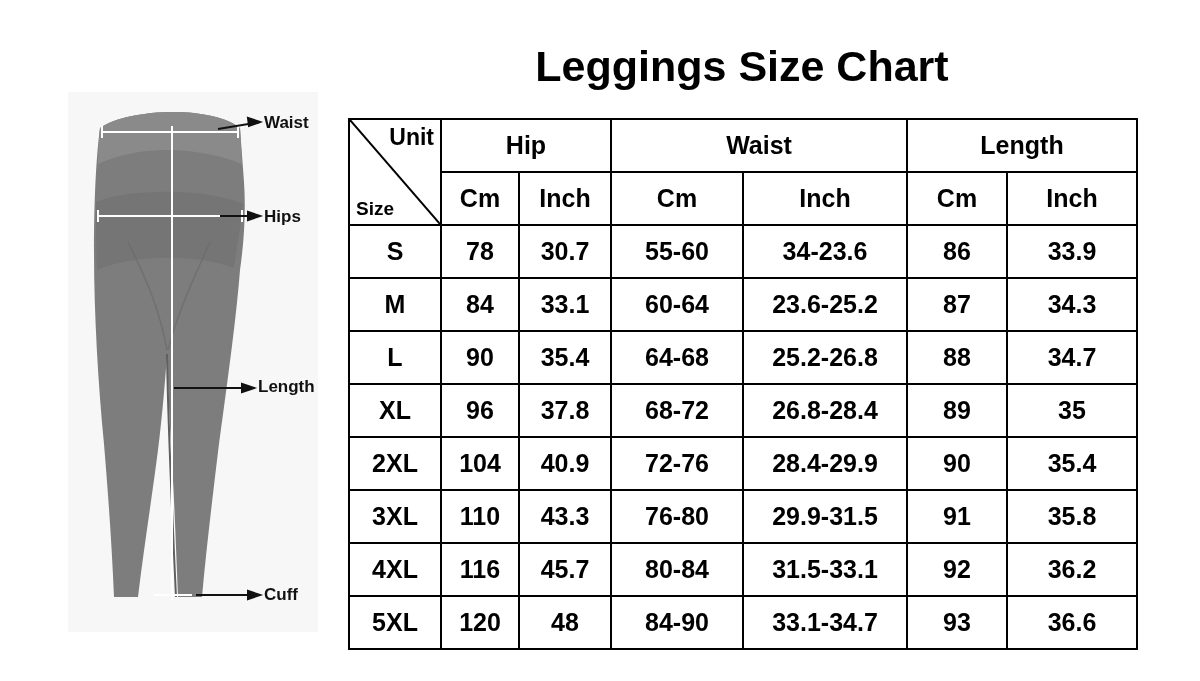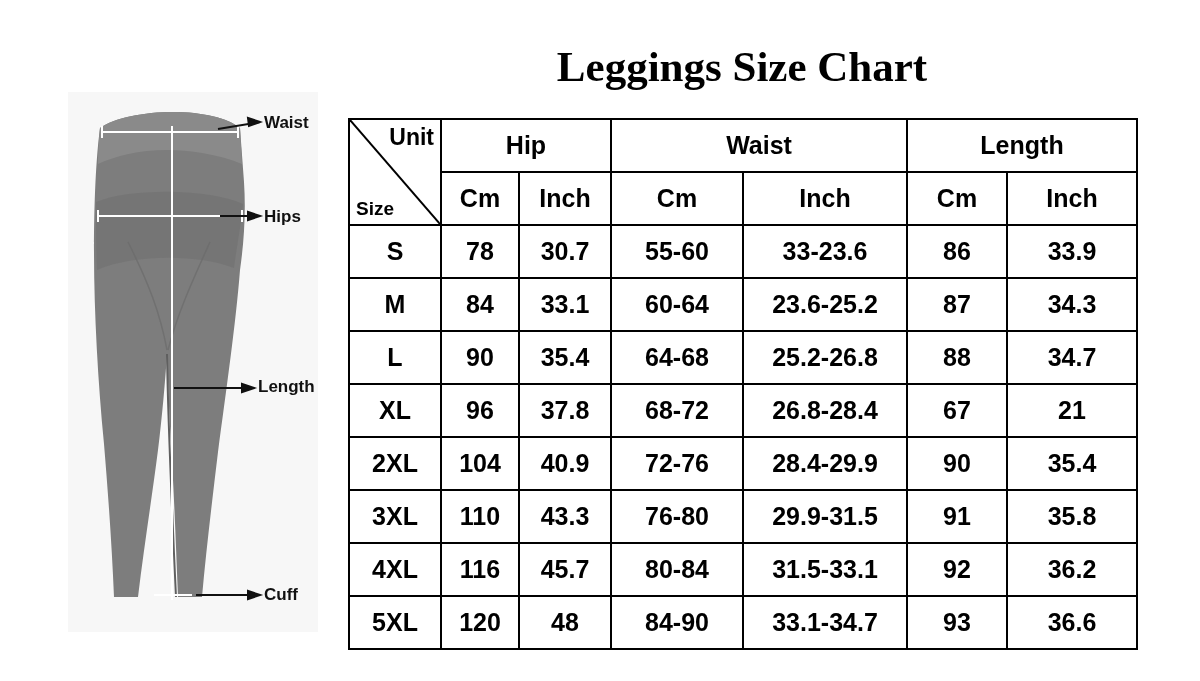--- a/index.html
+++ b/index.html
@@ -57,21 +57,21 @@
   .m-length { left: 190px; top: 285px; }
   .m-cuff   { left: 196px; top: 493px; }
 
   
   .chart-title {
     position: absolute;
     left: 348px;
     top: 42px;
     width: 788px;
     text-align: center;
-    font-family: Liberation Serif, serif;
+    font-family: Liberation Sans, sans-serif;
     font-weight: 700;
     font-size: 43px;
     letter-spacing: 0px;
     color: #000000;
   }
 
   
   .table-wrap {
     position: absolute;
     left: 348px;
@@ -236,21 +236,21 @@
           <th>Cm</th>
           <th>Inch</th>
         </tr>
       </thead>
       <tbody>
         <tr>
           <td class="size-cell">S</td>
           <td>78</td>
           <td>30.7</td>
           <td>55-60</td>
-          <td>33-23.6</td>
+          <td>34-23.6</td>
           <td>86</td>
           <td>33.9</td>
         </tr>
         <tr>
           <td class="size-cell">M</td>
           <td>84</td>
           <td>33.1</td>
           <td>60-64</td>
           <td>23.6-25.2</td>
           <td>87</td>
@@ -264,22 +264,22 @@
           <td>25.2-26.8</td>
           <td>88</td>
           <td>34.7</td>
         </tr>
         <tr>
           <td class="size-cell">XL</td>
           <td>96</td>
           <td>37.8</td>
           <td>68-72</td>
           <td>26.8-28.4</td>
-          <td>67</td>
-          <td>21</td>
+          <td>89</td>
+          <td>35</td>
         </tr>
         <tr>
           <td class="size-cell">2XL</td>
           <td>104</td>
           <td>40.9</td>
           <td>72-76</td>
           <td>28.4-29.9</td>
           <td>90</td>
           <td>35.4</td>
         </tr>

